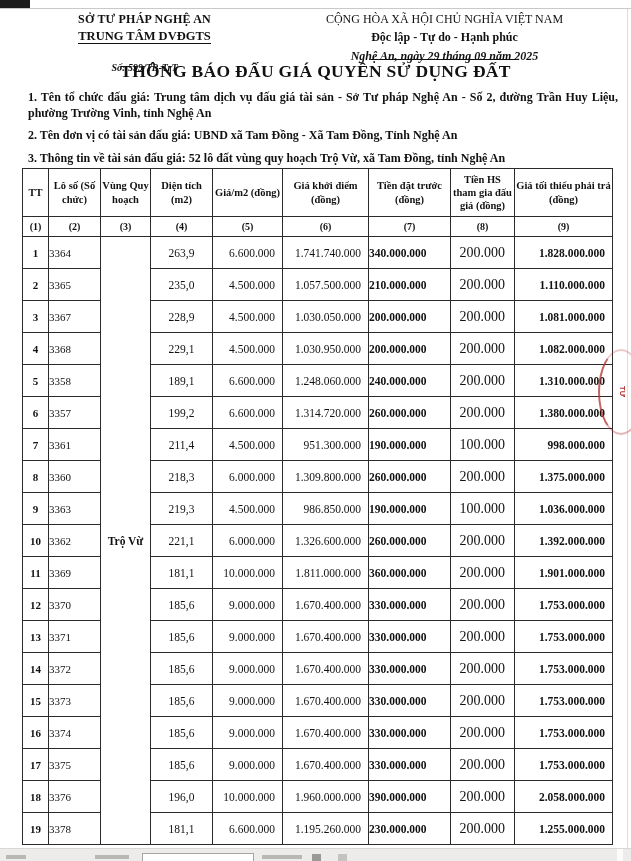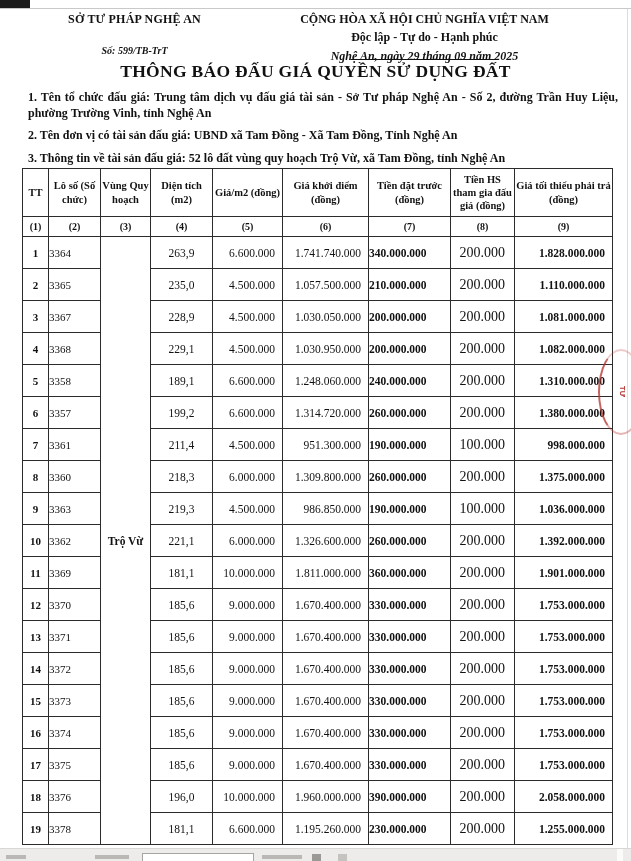--- a/index.html
+++ b/index.html
@@ -10,28 +10,28 @@
     font-family:"Liberation Serif", serif;
     color:#111;
     overflow:hidden;
   }
   
   .top-line { position:absolute; left:0; top:8px; width:631px; height:1px; background:#c9c9c9; }
   .top-corner { position:absolute; left:0; top:0; width:30px; height:8px; background:#1c1c1c; }
   .right-edge-line { position:absolute; left:627px; top:9px; width:1px; height:852px; background:#dcdcda; }
 
   
-  .hdr { position:absolute; top:12px; left:12px; width:590px; display:flex; }
+  .hdr { position:absolute; top:12px; left:22px; width:590px; display:flex; justify-content:space-between; }
   .hdr-left { width:245px; text-align:center; }
   .hdr-right { width:335px; text-align:center; }
   .org-parent { font-size:12px; font-weight:bold; letter-spacing:.2px; }
   .org { font-size:12.5px; font-weight:bold; margin-top:2px; }
   .org span { border-bottom:1.5px solid #111; }
   .doc-no { font-size:10px; font-style:italic; font-weight:bold; margin-top:18px; }
-  .national { font-size:12px; font-weight:bold; }
+  .national { font-size:12px; font-weight:normal; }
   .motto { font-size:12px; font-weight:bold; margin-top:3px; }
   .motto span { border-bottom:1.5px solid #111; padding-bottom:15px; }
   .dateline { font-size:12px; font-style:italic; font-weight:bold; margin-top:4px; }
 
   .doc-title { position:absolute; top:61px; left:0; width:631px; text-align:center;
     font-size:17.5px; font-weight:bold; letter-spacing:.3px; }
 
   .paras { position:absolute; top:90px; left:28px; width:590px; }
   .para { font-size:12px; font-weight:bold; text-align:justify; line-height:1.3; margin-bottom:7px; }
 
@@ -74,20 +74,21 @@
 </head>
 <body>
 
 <div class="top-corner"></div>
 <div class="top-line"></div>
 <div class="right-edge-line"></div>
 
 <div class="hdr">
   <div class="hdr-left">
     <div class="org-parent">SỞ TƯ PHÁP NGHỆ AN</div>
+    <div class="org"><span>TRUNG TÂM DVĐGTS</span></div>
     <div class="doc-no">Số: 599/TB-TrT</div>
   </div>
   <div class="hdr-right">
     <div class="national">CỘNG HÒA XÃ HỘI CHỦ NGHĨA VIỆT NAM</div>
     <div class="motto"><span>Độc lập - Tự do - Hạnh phúc</span></div>
     <div class="dateline">Nghệ An, ngày 29 tháng 09 năm 2025</div>
   </div>
 </div>
 
 <div class="doc-title">THÔNG BÁO ĐẤU GIÁ QUYỀN SỬ DỤNG ĐẤT</div>

